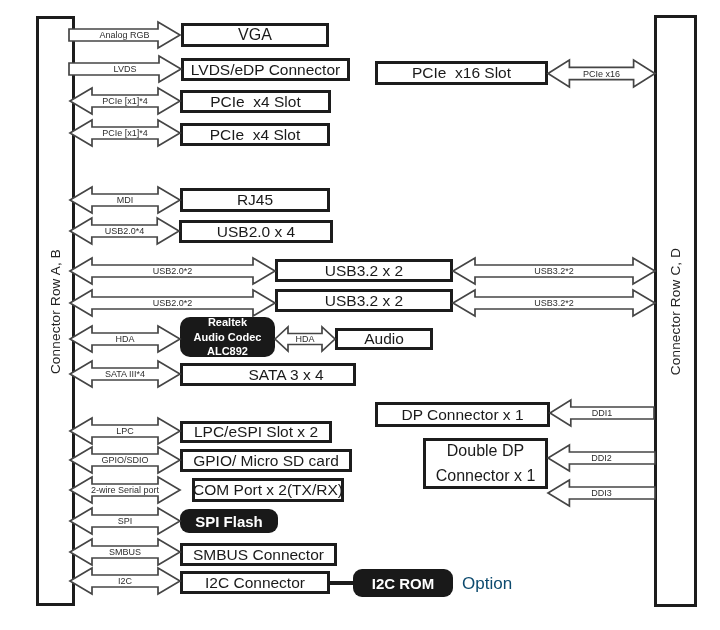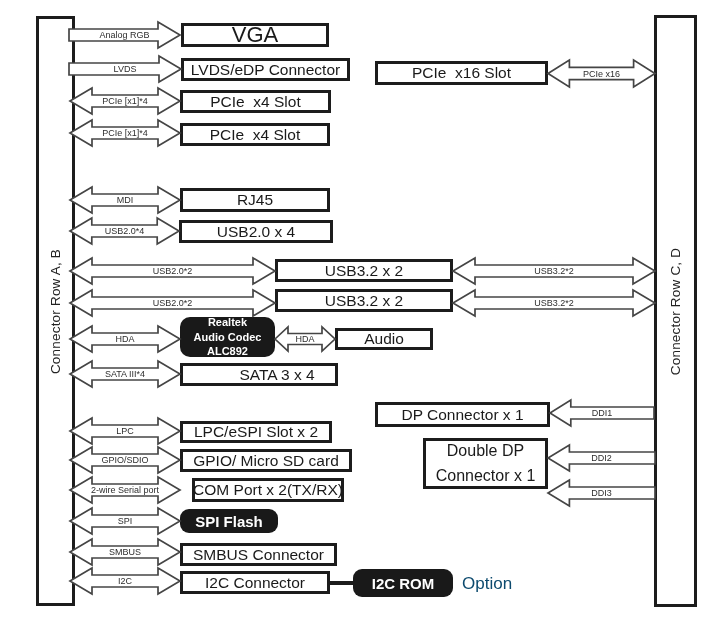--- a/index.html
+++ b/index.html
@@ -15,21 +15,21 @@
   .vbar span{
     transform:rotate(-90deg);white-space:nowrap;font-size:13.5px;color:#222;
     letter-spacing:.2px;
   }
   
   .box{
     position:absolute;background:#ffffff;border:3px solid #1c1c1c;
     display:flex;align-items:center;justify-content:center;
     font-size:15.5px;color:#1a1a1a;white-space:pre;box-sizing:border-box;
   }
-  .box.big{font-size:22px;}
+  .box.big{font-size:16px;}
   .box.two-line{flex-direction:column;font-size:16px;line-height:1.55;white-space:normal;text-align:center;}
   
   .blackbox{
     position:absolute;background:#191919;color:#ffffff;border-radius:10px;
     display:flex;align-items:center;justify-content:center;flex-direction:column;
     font-weight:bold;box-sizing:border-box;
   }
   .blackbox.codec{font-size:11px;line-height:1.32;text-align:center;}
   .blackbox.pill{font-size:15px;}
   
@@ -53,21 +53,21 @@
 
   <div class="box big" style="left:181px;top:23px;width:148px;height:24px;">VGA</div>
   <div class="box" style="left:181px;top:58px;width:169px;height:23px;">LVDS/eDP Connector</div>
   <div class="box" style="left:180px;top:90px;width:151px;height:23px;">PCIe  x4 Slot</div>
   <div class="box" style="left:180px;top:123px;width:150px;height:23px;">PCIe  x4 Slot</div>
   <div class="box" style="left:180px;top:188px;width:150px;height:24px;">RJ45</div>
   <div class="box" style="left:179px;top:220px;width:154px;height:23px;">USB2.0 x 4</div>
   <div class="box" style="left:275px;top:259px;width:178px;height:23px;">USB3.2 x 2</div>
   <div class="box" style="left:275px;top:289px;width:178px;height:23px;">USB3.2 x 2</div>
   <div class="box" style="left:335px;top:328px;width:98px;height:22px;">Audio</div>
-  <div class="box" style="left:180px;top:363px;width:158px;height:23px;padding-left:36px;">SATA 3 x 4</div>
+  <div class="box" style="left:180px;top:363px;width:176px;height:23px;padding-left:36px;">SATA 3 x 4</div>
   <div class="box" style="left:180px;top:421px;width:152px;height:22px;">LPC/eSPI Slot x 2</div>
   <div class="box" style="left:180px;top:449px;width:172px;height:23px;">GPIO/ Micro SD card</div>
   <div class="box" style="left:192px;top:478px;width:152px;height:24px;">COM Port x 2(TX/RX)</div>
   <div class="box" style="left:180px;top:543px;width:157px;height:23px;">SMBUS Connector</div>
   <div class="box" style="left:180px;top:571px;width:150px;height:23px;">I2C Connector</div>
 
   <div class="box" style="left:375px;top:61px;width:173px;height:24px;">PCIe  x16 Slot</div>
   <div class="box" style="left:375px;top:402px;width:175px;height:25px;">DP Connector x 1</div>
   <div class="box two-line" style="left:423px;top:438px;width:125px;height:51px;">
     <span>Double DP</span>

